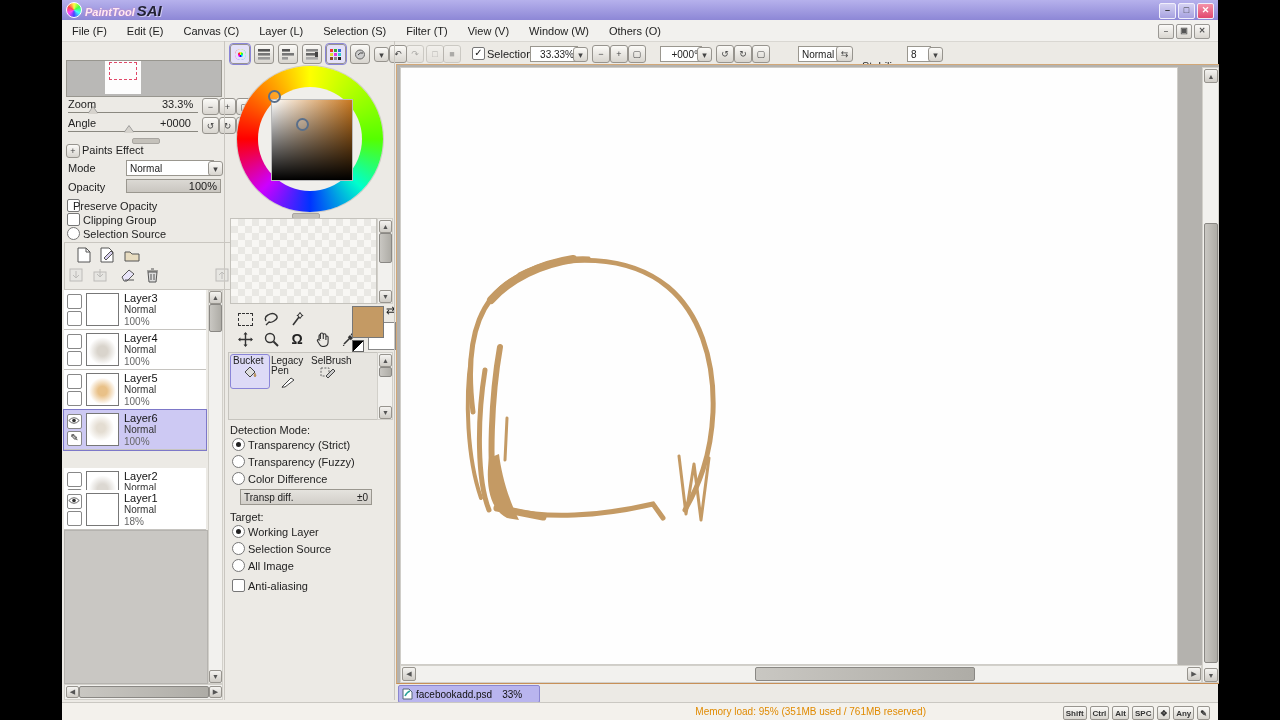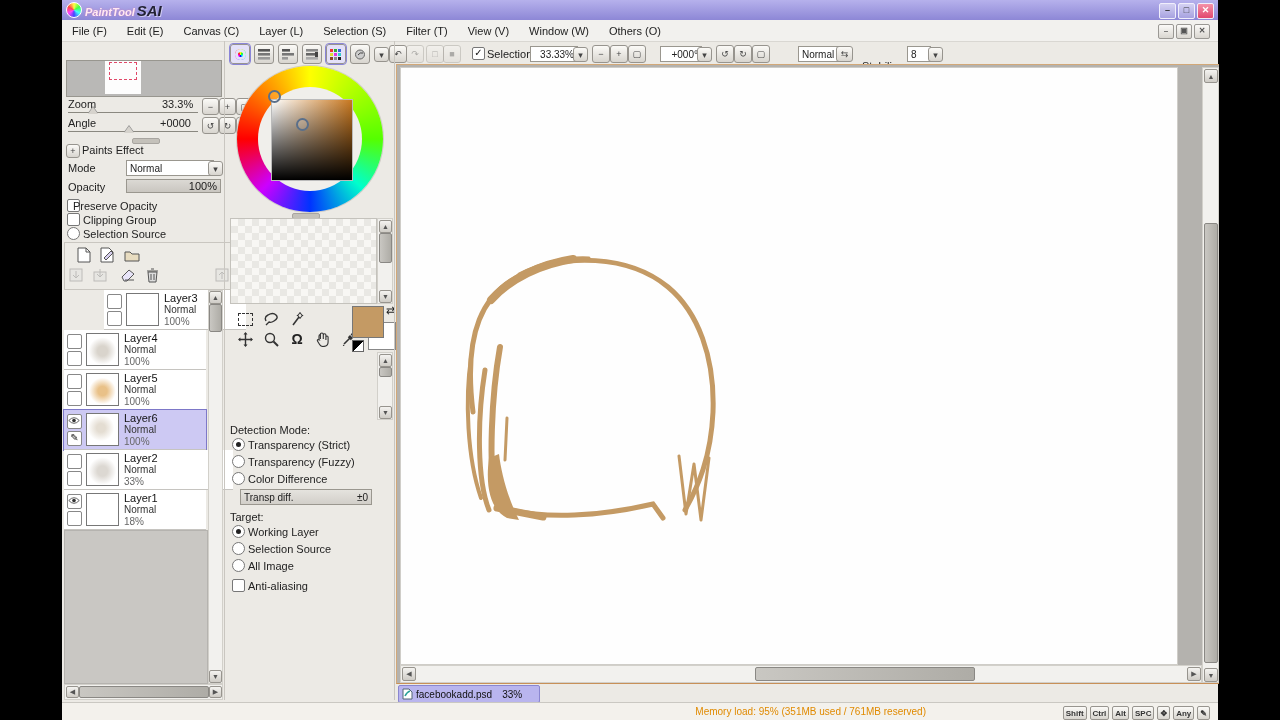--- a/index.html
+++ b/index.html
@@ -235,21 +235,21 @@
           </svg>
         </div>
     <div class="tool-cell" style="left:170px;top:23px;opacity:.35;">
       <svg width="14" height="14" viewBox="0 0 14 14">
             <rect x="1" y="1" width="12" height="12" fill="#ddd" stroke="#666"></rect>
             <path d="M7 3 v7 M4 7 l3 3 3-3" fill="none" stroke="#666"></path>
           </svg>
         </div>
   </div>
 
-  <div class="layer-row" style="left:2px;top:290px;margin-left:40px;">
+  <div class="layer-row" style="left:2px;top:290px;">
     <span class="lr-box" style="left:3px;top:4px;"></span>
     <span class="lr-box" style="left:3px;top:21px;"></span>
     <span class="lr-thumb"></span>
     <span class="lr-name">Layer3</span>
     <span class="lr-mode">Normal</span>
     <span class="lr-op">100%</span>
   </div>
   <div class="layer-row" style="left:2px;top:330px;">
     <span class="lr-box" style="left:3px;top:4px;"></span>
     <span class="lr-box" style="left:3px;top:21px;"></span>
@@ -272,21 +272,21 @@
             <path d="M1 5.5 Q8 -2 15 5.5 Q8 13 1 5.5Z" fill="none" stroke="#333"></path>
             <circle cx="8" cy="5.5" r="2.4" fill="#333"></circle>
           </svg>
         </span>
     <span class="lr-box" style="left:3px;top:21px;font-size:10px;text-align:center;">✎</span>
     <span class="lr-thumb" style="background:radial-gradient(circle at 45% 45%,#e4ddd2 0 18%,#fff 55%);"></span>
     <span class="lr-name">Layer6</span>
     <span class="lr-mode">Normal</span>
     <span class="lr-op">100%</span>
   </div>
-  <div class="layer-row" style="left:2px;top:450px;padding-left:27px;">
+  <div class="layer-row" style="left:2px;top:468px;">
     <span class="lr-box" style="left:3px;top:4px;"></span>
     <span class="lr-box" style="left:3px;top:21px;"></span>
     <span class="lr-thumb" style="background:radial-gradient(circle at 50% 55%,#dcd8d2 0 22%,#fff 60%);"></span>
     <span class="lr-name">Layer2</span>
     <span class="lr-mode">Normal</span>
     <span class="lr-op">33%</span>
   </div>
   <div class="layer-row" style="left:2px;top:490px;">
     <span class="lr-box" style="left:3px;top:4px;">
       <svg width="12" height="11" viewBox="0 0 16 11">
@@ -416,20 +416,40 @@
           <path d="M10 1 l3 3 -1.4 1.4 -3-3z" fill="#333"></path>
           <path d="M1.4 12.6 l-0.8 2 2-0.8z" fill="#333"></path>
         </svg>
       </div>
 
   <div class="abs" style="left:306px;top:322px;width:26px;height:26px;background:#fff;border:1px solid #888;"></div>
   <div class="abs" style="left:290px;top:306px;width:30px;height:30px;background:#c49a64;border:1px solid #777;"></div>
   <div class="abs" style="left:324px;top:304px;font-size:11px;color:#222;">⇄</div>
   <div class="abs" style="left:290px;top:340px;width:10px;height:10px;background:linear-gradient(135deg,#000 50%,#fff 50%);border:1px solid #666;"></div>
 
+  <div class="abs" style="left:166px;top:352px;width:148px;height:66px;background:#e7e5e0;border:1px solid #c6c4be;">
+    <div class="shelf-tab sel" style="left:2px;top:2px;">
+      <span>Bucket</span>
+      <svg width="16" height="13" viewBox="0 0 16 13" style="margin:0 auto;">
+            <path d="M3 6 L8 1 L13 6 L8 11 Z" fill="#ddd" stroke="#444"></path>
+            <path d="M13 7 q2 3 0 4 q-2-1 0-4z" fill="#c49a64" stroke="#a07838" stroke-width=".5"></path>
+          </svg></div>
+    <div class="shelf-tab" style="left:40px;top:2px;">
+      <span>Legacy Pen</span>
+      <svg width="15" height="12" viewBox="0 0 15 12" style="margin:0 auto;">
+            <path d="M1 11 L10 2 l3 2 -9 7 z" fill="#fff" stroke="#444"></path>
+            <path d="M1 11 l-0.5 1.5 1.8-0.5z" fill="#444"></path>
+          </svg></div>
+    <div class="shelf-tab" style="left:80px;top:2px;">
+      <span>SelBrush</span>
+      <svg width="16" height="12" viewBox="0 0 16 12" style="margin:0 auto;">
+            <rect x="1" y="2" width="8" height="8" fill="none" stroke="#666" stroke-dasharray="2 1.4"></rect>
+            <path d="M6 10 L13 3 l2 2 -7 7z" fill="#ccc" stroke="#444"></path>
+          </svg></div>
+  </div>
   <div class="sb-track" style="left:315px;top:352px;width:14px;height:66px;">
     <div class="sb-btn" style="left:1px;top:1px;width:11px;height:11px;">▲</div>
     <div class="sb-thumb" style="left:1px;top:14px;width:11px;height:8px;"></div>
     <div class="sb-btn" style="left:1px;top:53px;width:11px;height:11px;">▼</div>
   </div>
 
   <span class="lbl" style="left:168px;top:424px;">Detection Mode:</span>
   <span class="rad on" style="left:170px;top:438px;"></span>
   <span class="lbl" style="left:186px;top:439px;">Transparency (Strict)</span>
   <span class="rad" style="left:170px;top:455px;"></span>

